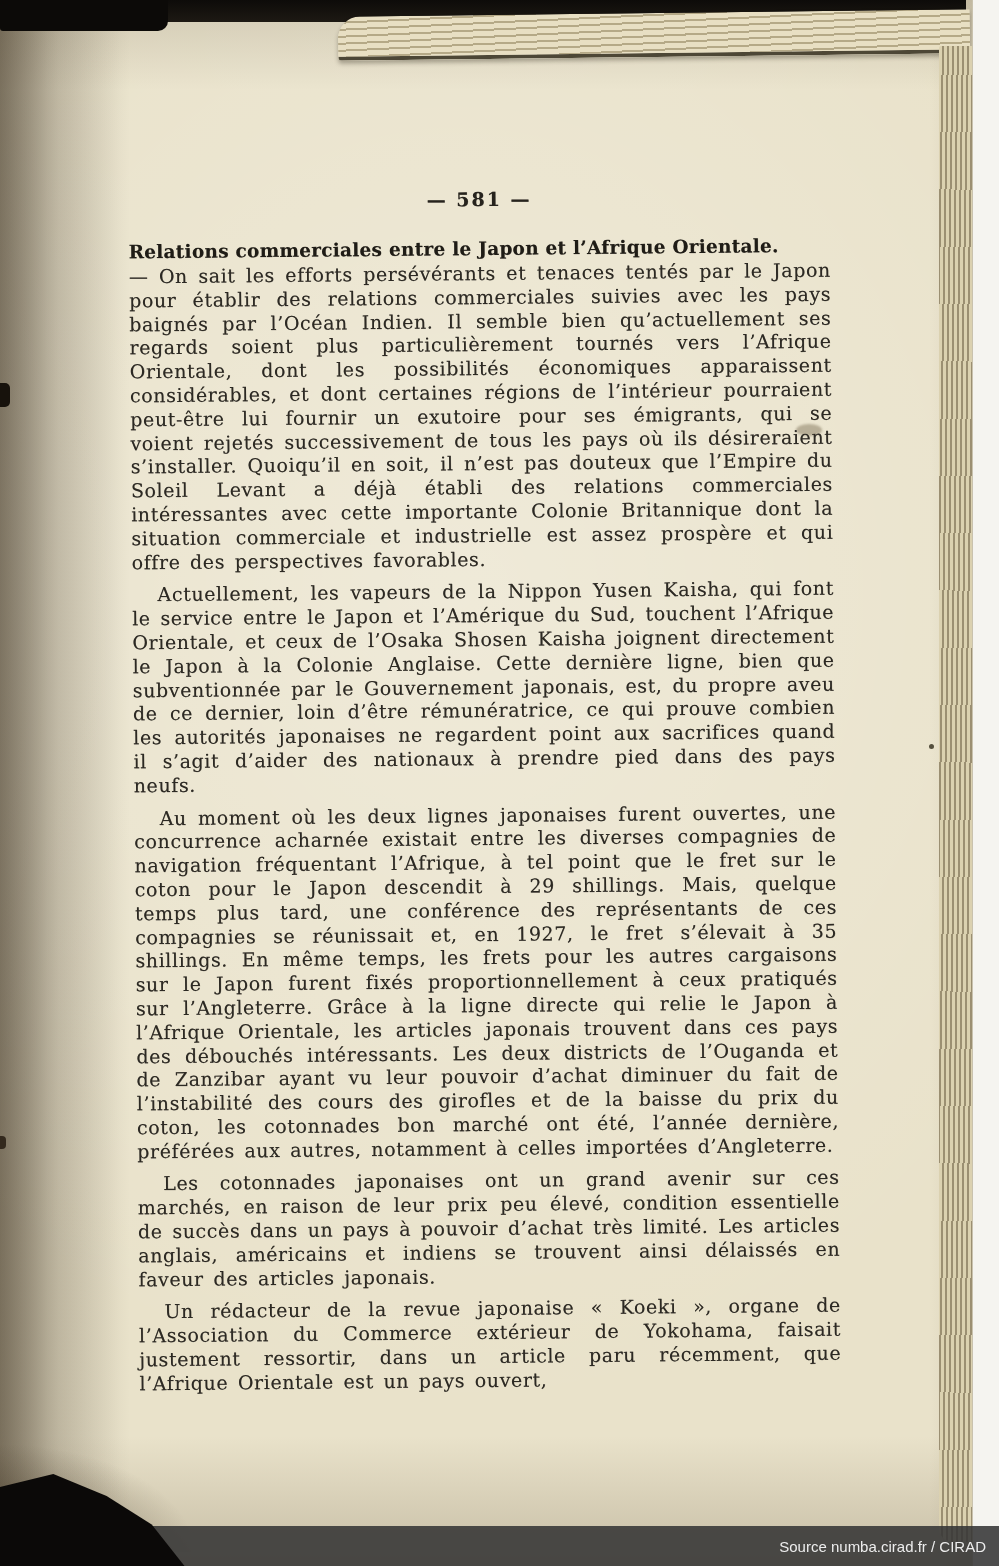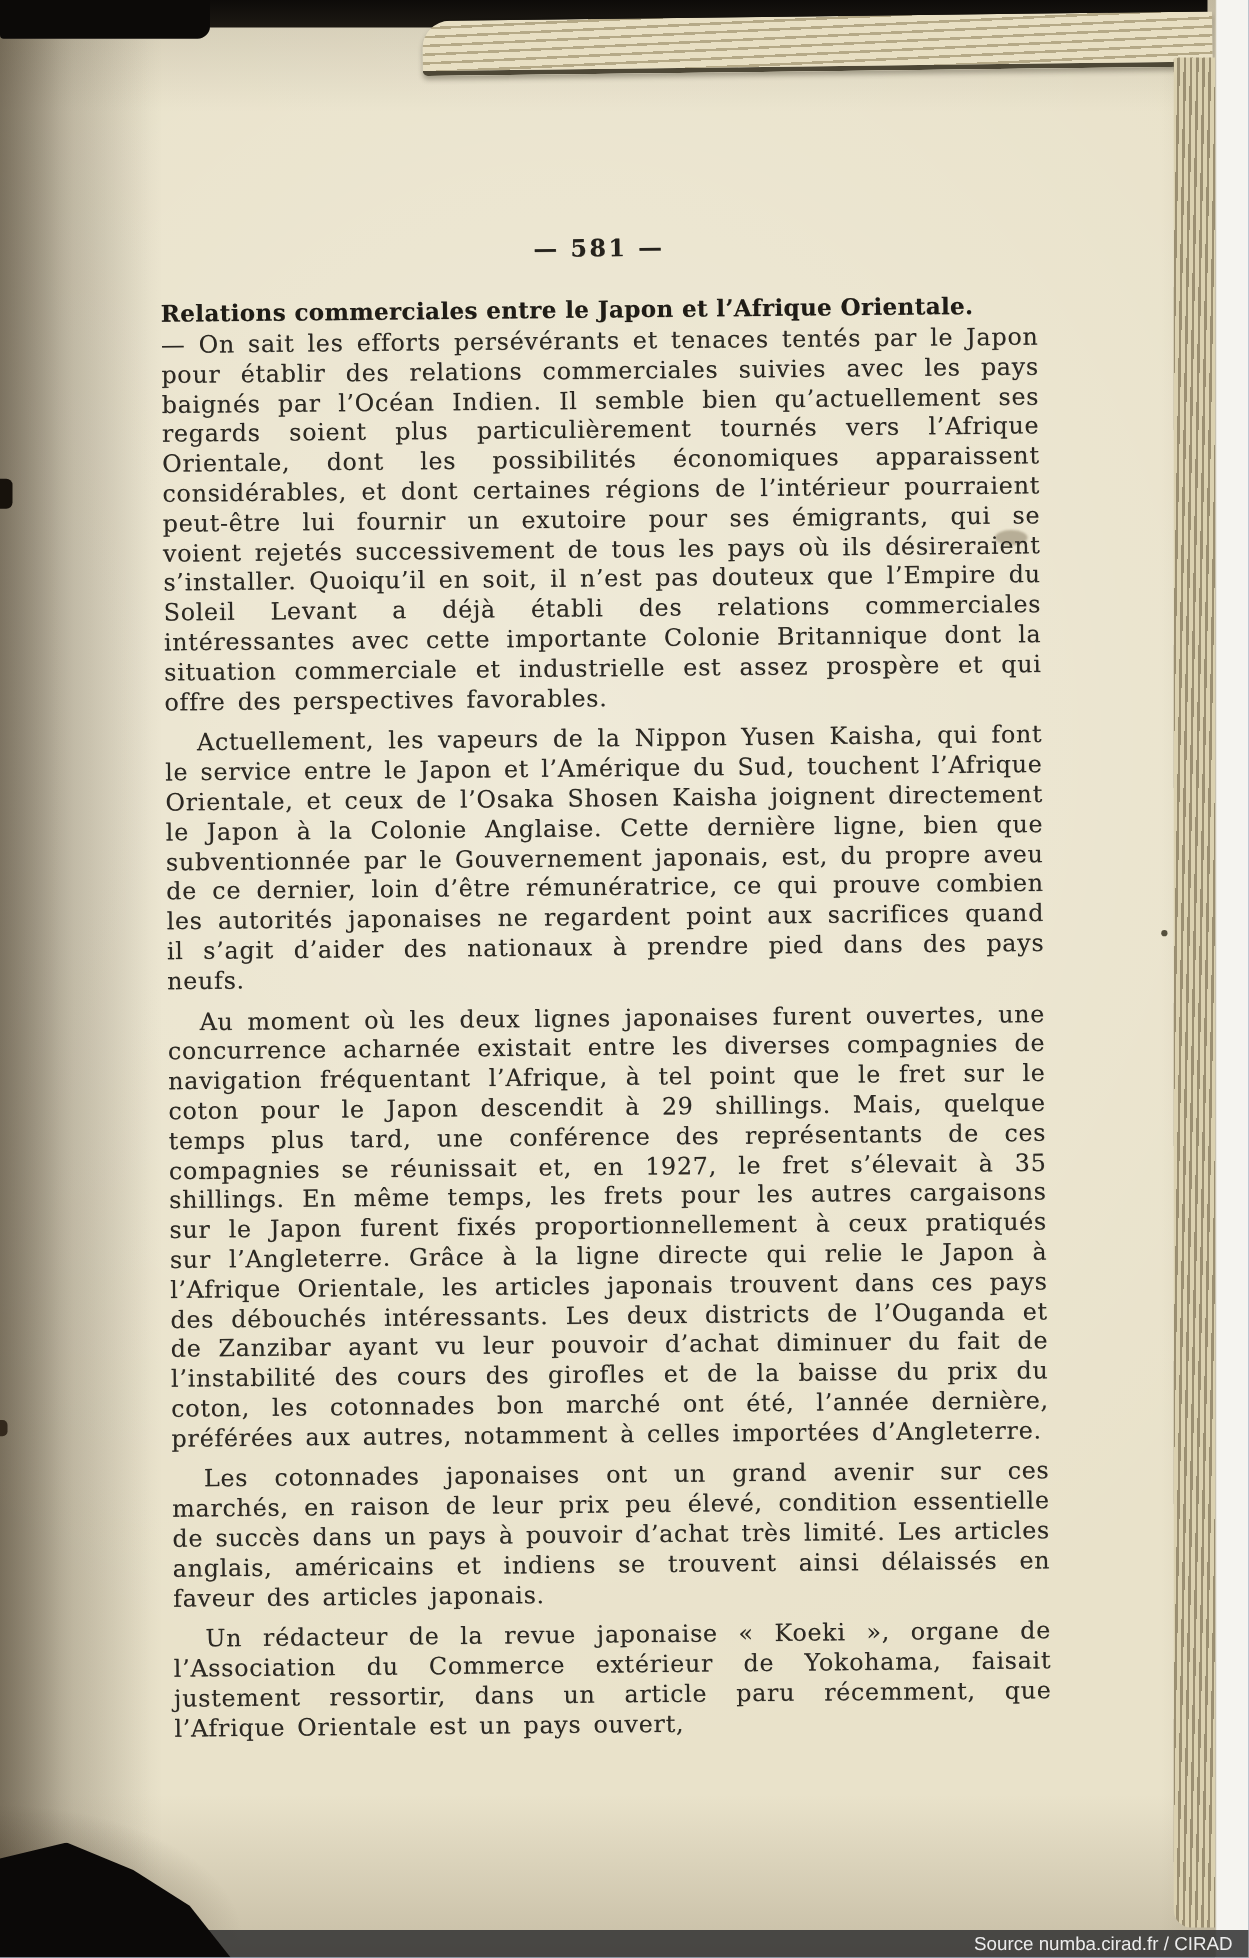--- a/index.html
+++ b/index.html
@@ -2,21 +2,21 @@
 <html><head>
 <meta charset="utf-8">
 <style>
   * { margin: 0; padding: 0; box-sizing: border-box; }
   html, body { background: #8a8a88; }
   .scan {
     position: relative;
     width: 999px;
     height: 1566px;
     overflow: hidden;
-    background: #3b82f6;
+    background: #737373;
     font-family: "DejaVu Serif", serif;
   }
   
   .paper {
     position: absolute; inset: 0;
     background:
       radial-gradient(115% 85% at 46% 38%, rgba(255,255,255,0.28), rgba(255,255,255,0) 62%),
       linear-gradient(90deg, rgba(110,96,72,0.42) 0px, rgba(110,96,72,0.14) 48px, rgba(110,96,72,0) 120px),
       linear-gradient(270deg, rgba(130,116,90,0.28) 0px, rgba(130,116,90,0) 70px),
       linear-gradient(0deg, rgba(118,103,78,0.30) 0px, rgba(118,103,78,0) 130px),
@@ -118,21 +118,21 @@
     text-align: justify;
     letter-spacing: 0.6px;
     word-spacing: 3px;
   }
   .para.indent {
     margin-top: 9px;
     text-indent: 1.35em;
   }
   
   .footer-bar {
-    position: absolute; left: 0; right: 0; bottom: 0; height: 22px;
+    position: absolute; left: 0; right: 0; bottom: 0; height: 40px;
     background: rgba(54,54,54,0.88);
     color: #ededed;
     font-family: "Liberation Sans", sans-serif;
     font-size: 15px;
     display: flex; align-items: center; justify-content: flex-end;
     padding-right: 13px;
     z-index: 6;
   }
 </style>
 </head>

